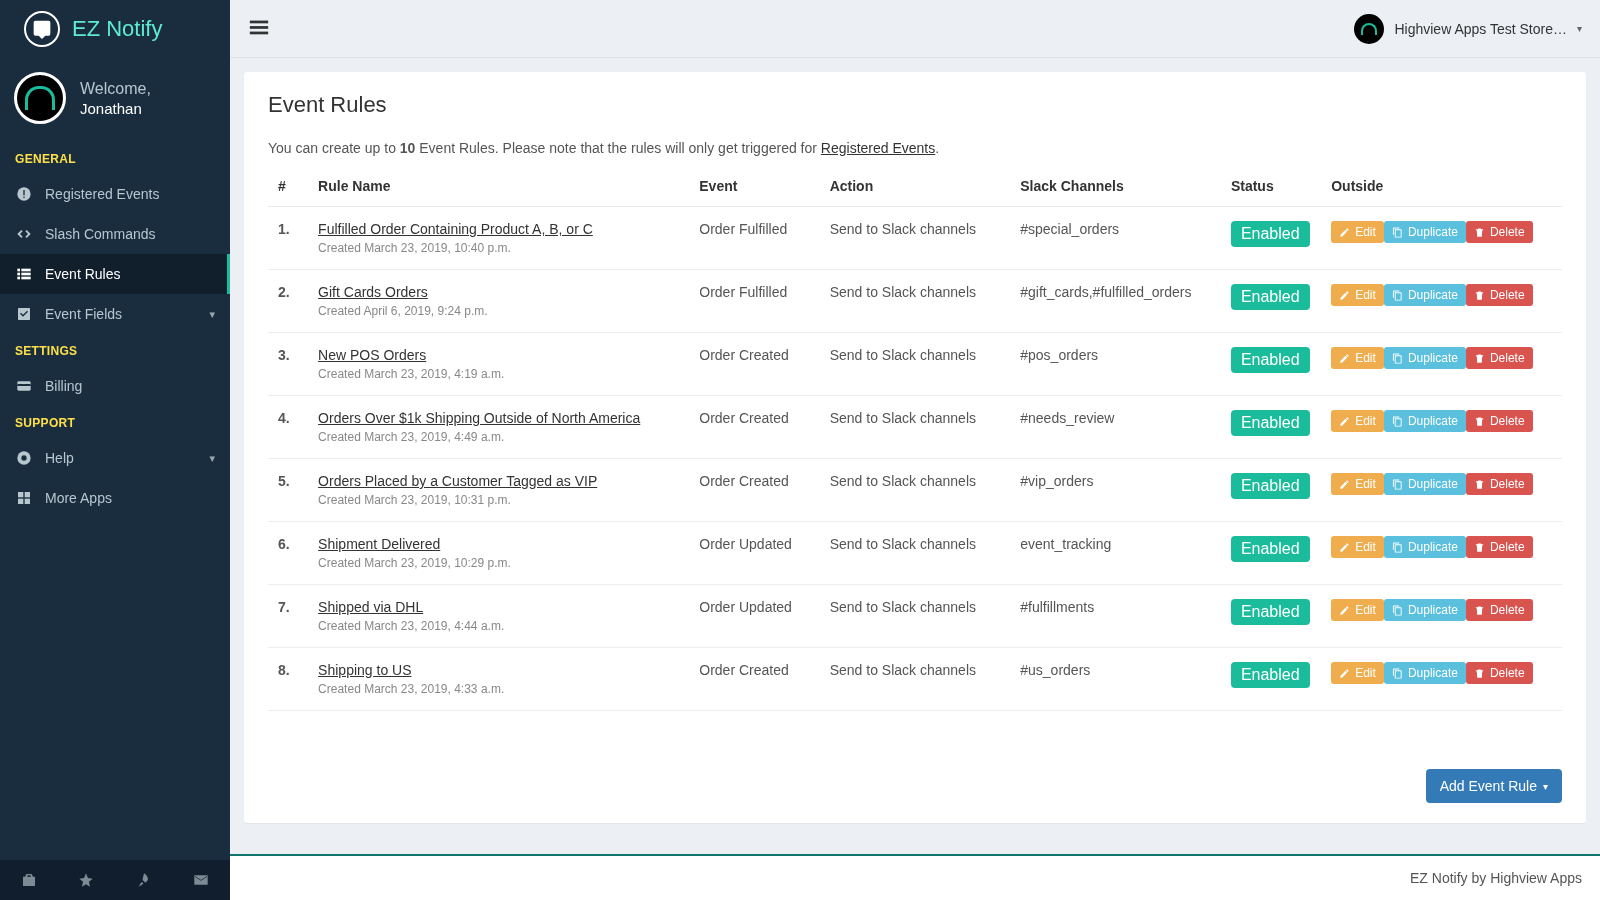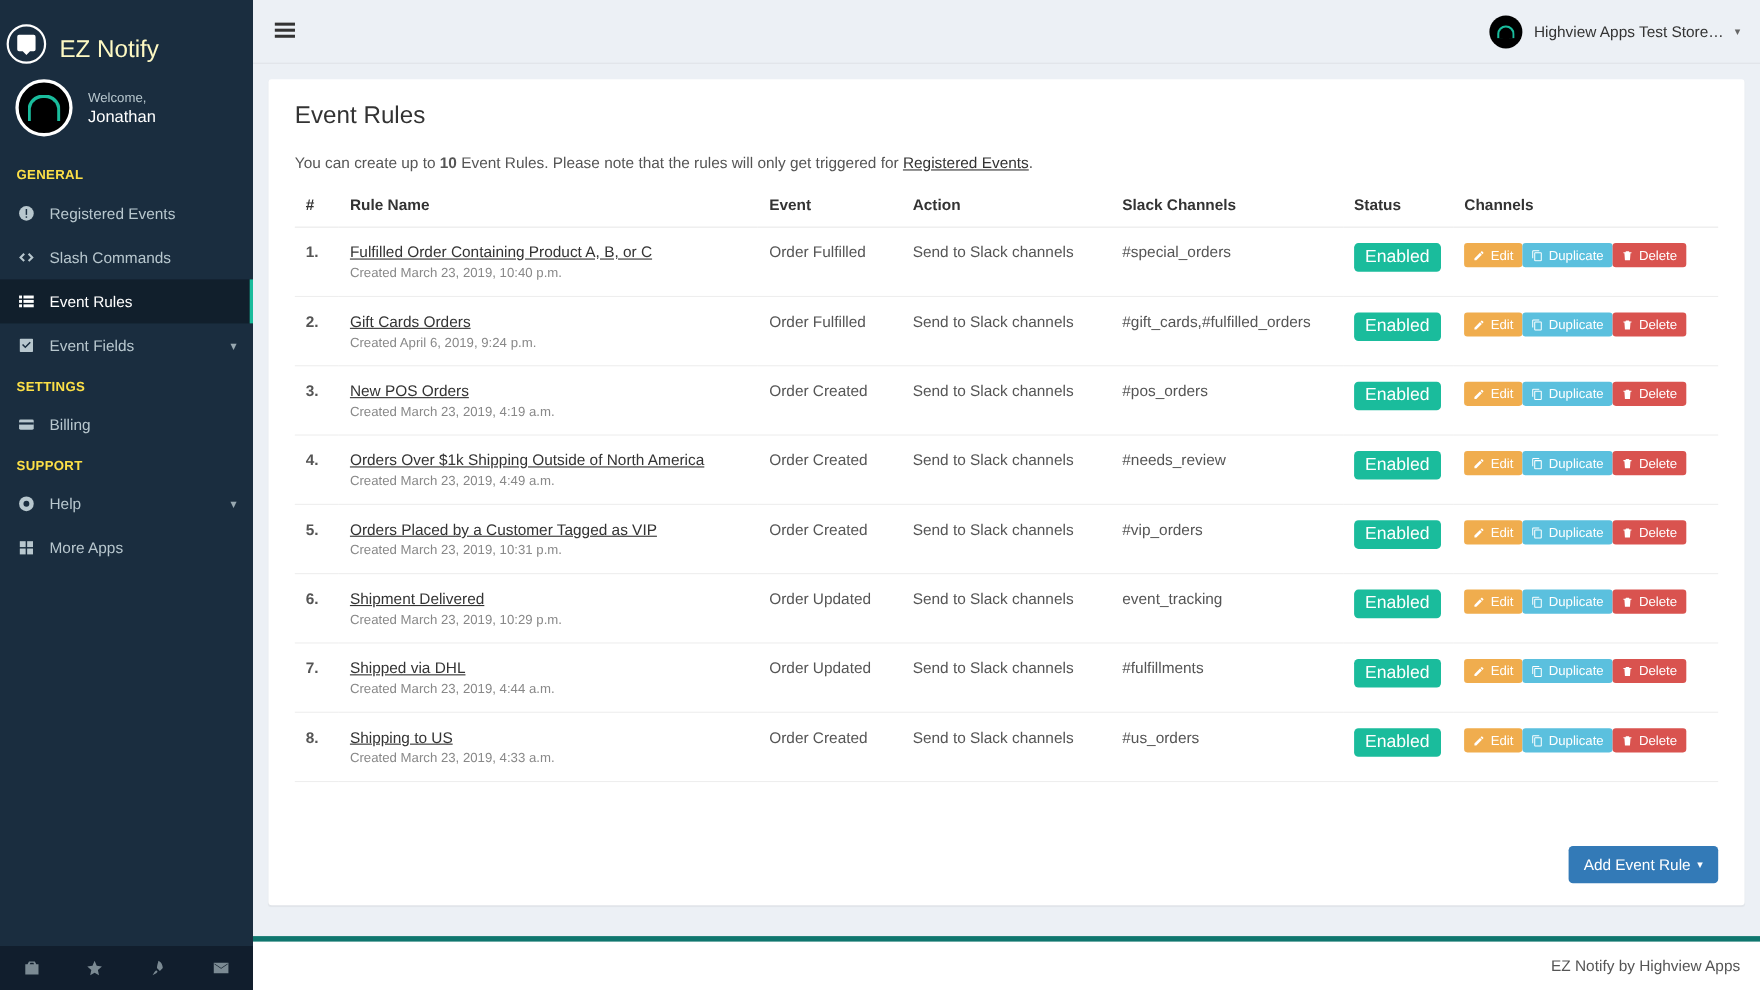--- a/index.html
+++ b/index.html
@@ -5,36 +5,36 @@
   * { box-sizing: border-box; margin: 0; padding: 0; }
   html, body { height: 100%; font-family: "Helvetica Neue", Helvetica, Arial, sans-serif; font-size: 14px; color: #333; }
   body { display: flex; flex-direction: column; min-height: 100vh; background: #ecf0f5; }
 
   
   .sidebar {
     position: fixed; left: 0; top: 0; bottom: 0; width: 230px;
     background: #1a2d3f; color: #b8c7ce; display: flex; flex-direction: column;
   }
   .brand {
-    display: flex; align-items: flex-end; gap: 12px; height: 58px;
-    padding: 0 6px; color: #fef9c3; font-size: 22px; font-weight: 300;
+    display: flex; align-items: center; gap: 12px; height: 58px;
+    padding: 0 24px; color: #5eead4; font-size: 22px; font-weight: 300;
   }
   .brand-icon {
     width: 36px; height: 36px; border: 2px solid #fff; border-radius: 50%;
     display: flex; align-items: center; justify-content: center;
   }
   .brand-icon svg { width: 20px; height: 20px; fill: #fff; }
   .user-panel { display: flex; align-items: center; gap: 14px; padding: 14px 14px 18px; }
   .user-avatar {
     width: 52px; height: 52px; border-radius: 50%; background: #000;
     border: 3px solid #fff; display:flex; align-items:center; justify-content:center;
   }
   .user-avatar-inner { width: 30px; height: 24px; border: 3px solid #1abc9c; border-bottom: none;
     border-top-left-radius: 14px; border-top-right-radius: 14px; }
-  .user-info .welcome { font-size: 12px; color: #b8c7ce; }
+  .user-info .welcome { font-size: 16px; color: #b8c7ce; }
   .user-info .username { font-size: 15px; color: #fff; margin-top: 2px; }
   .nav-header {
     font-size: 12px; font-weight: 700; color: #fde047; padding: 10px 15px 8px;
     letter-spacing: .3px;
   }
   .nav-item {
     display: flex; align-items: center; gap: 12px; padding: 12px 15px;
     color: #b8c7ce; text-decoration: none; cursor: pointer; position: relative;
   }
   .nav-item.active { background: #111f2c; color: #fff; }
@@ -112,21 +112,21 @@
 
   .add-wrap { text-align: right; margin-top: 18px; }
   .btn-primary {
     display: inline-flex; align-items: center; gap: 6px;
     background: #337ab7; color: #fff; padding: 9px 14px; border-radius: 4px;
     font-size: 14px; cursor: pointer; border: none; margin-top: 40px;
   }
   .btn-primary .caret-down { font-size: 10px; }
 
   .footer {
-    margin-top: auto; padding: 14px 18px; background: #fff; border-top: 5px solid #0f766e;
+    margin-top: auto; padding: 14px 18px; background: #fff; border-top: 2px solid #0f766e;
     text-align: right; color: #555; font-size: 14px;
   }
 
   
   th.c-num { width: 40px; }
   th.c-name { width: 380px; }
   th.c-event { width: 130px; }
   th.c-action { width: 190px; }
   th.c-slack { width: 210px; }
   th.c-status { width: 100px; }
@@ -286,21 +286,21 @@
 
       <table class="rules">
         <thead>
           <tr>
             <th class="c-num">#</th>
             <th class="c-name">Rule Name</th>
             <th class="c-event">Event</th>
             <th class="c-action">Action</th>
             <th class="c-slack">Slack Channels</th>
             <th class="c-status">Status</th>
-            <th class="c-actions">Channels</th>
+            <th class="c-actions">Outside</th>
           </tr>
         </thead>
         <tbody id="rules-body">
             <tr>
               <td class="num">1.</td>
               <td class="name"><a>Fulfilled Order Containing Product A, B, or C</a><span class="created">Created March 23, 2019, 10:40 p.m.</span></td>
               <td>Order Fulfilled</td>
               <td>Send to Slack channels</td>
               <td>#special_orders</td>
               <td><span class="badge">Enabled</span></td>

